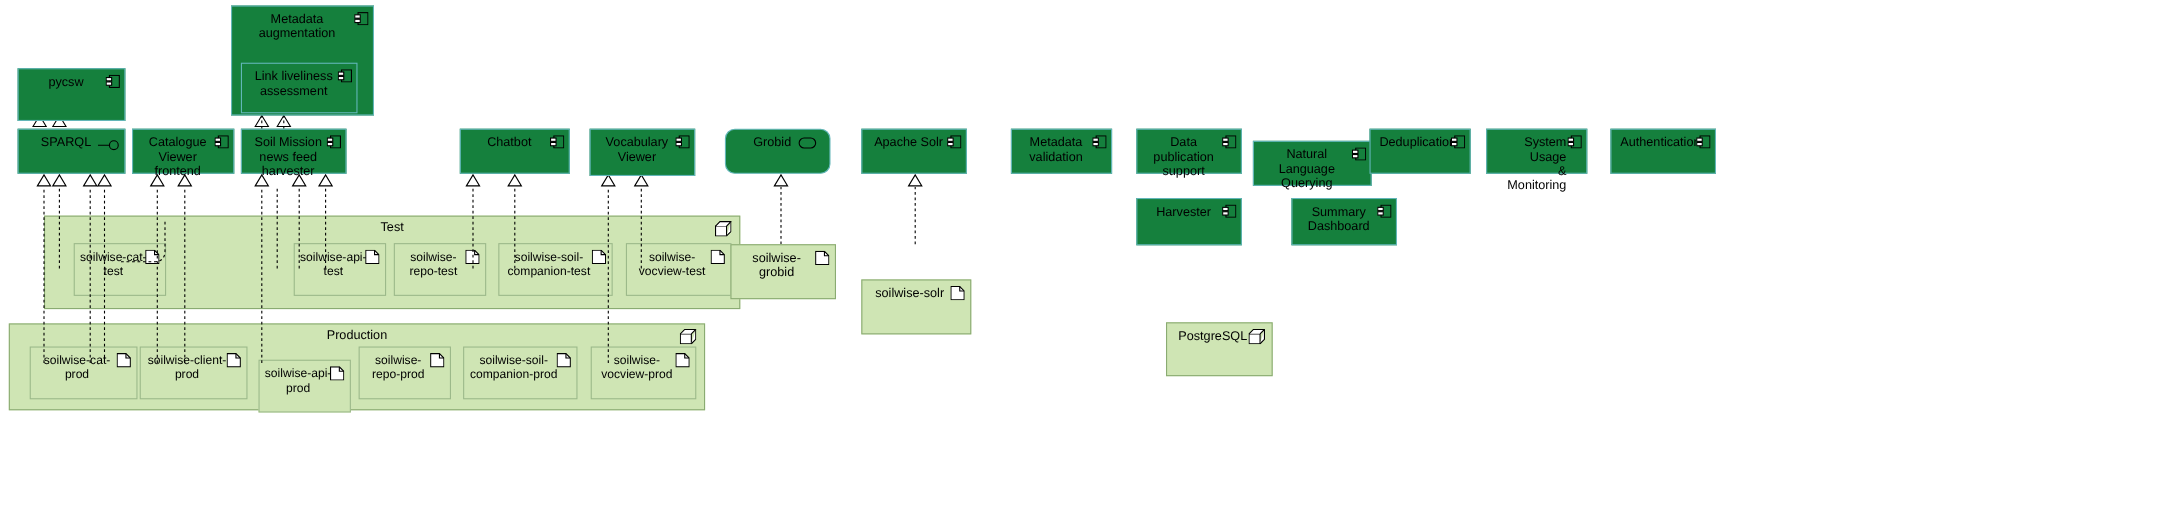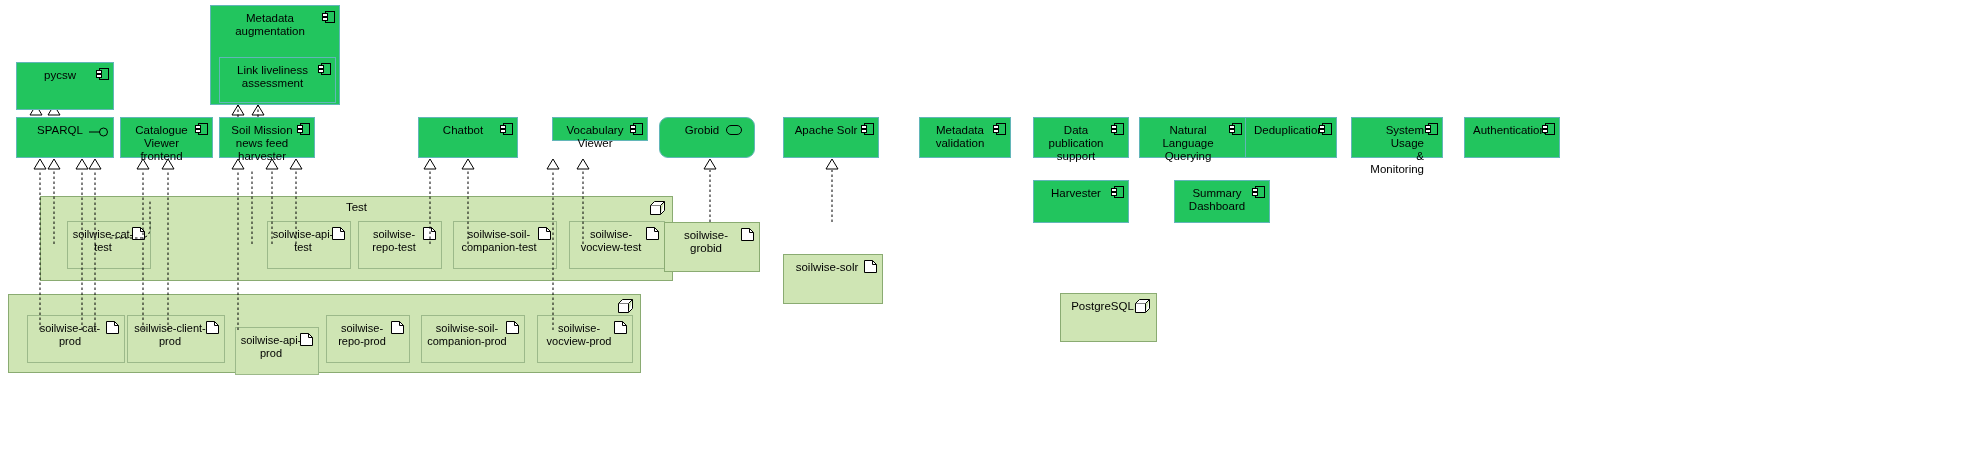--- a/index.html
+++ b/index.html
@@ -21,21 +21,21 @@
   .node {
     position: absolute;
     border: 1px solid #5aa9a9;
     background: #b3f7f7;
     color: #000;
     font-size: 11.5px;
     line-height: 13px;
     text-align: center;
     z-index: 5;
   }
-  .node.component { background: #22c55e; border-color: #62b6b8; }
+  .node.component { background: #15803d; border-color: #62b6b8; }
   .node.rounded { border-radius: 9px; }
   .node .nlabel {
     display: block;
     padding-top: 6px;
     padding-left: 8px;
     padding-right: 18px;
     white-space: pre-line;
   }
 
   
@@ -242,20 +242,21 @@
         <div class="artifact-inner" style="left: 528px; top: 24px; width: 96px; height: 48px; position: absolute;">
           <span class="nlabel">soilwise-
 vocview-test</span>
           <svg class="icon-artifact" viewBox="0 0 13 13" xmlns="http://www.w3.org/2000/svg">
             <path d="M0.5,0.5 L8.5,0.5 L12.5,4.5 L12.5,12.5 L0.5,12.5 Z" fill="#fff" stroke="#000" stroke-width="1"></path>
             <path d="M8.5,0.5 L8.5,4.5 L12.5,4.5" fill="none" stroke="#000" stroke-width="1"></path>
           </svg>
         </div>
       </div>
       <div class="env" style="left: 8px; top: 294px; width: 633px; height: 79px;">
+        <div class="envlabel">Production</div>
         <span style="position:absolute;top:4px;right:7px;width:15px;height:14px;">
           <svg class="icon-node3d" style="top:0;right:0;" viewBox="0 0 15 14" xmlns="http://www.w3.org/2000/svg">
             <path d="M0.5,4.5 L10.5,4.5 L10.5,13.5 L0.5,13.5 Z" fill="#fff" stroke="#000" stroke-width="1"></path>
             <path d="M0.5,4.5 L4.5,0.5 L14.5,0.5 L10.5,4.5" fill="#fff" stroke="#000" stroke-width="1"></path>
             <path d="M14.5,0.5 L14.5,9.5 L10.5,13.5" fill="#fff" stroke="#000" stroke-width="1"></path>
           </svg>
         </span>
         <div class="artifact-inner" style="left: 18px; top: 20px; width: 98px; height: 48px; position: absolute;">
           <span class="nlabel">soilwise-cat-
 prod</span>
@@ -330,21 +331,21 @@
       </div>
       <div class="node component" style="left: 210px; top: 5px; width: 130px; height: 100px; z-index: 4;">
         <span class="nlabel">Metadata
 augmentation</span>
         <svg class="icon-comp" viewBox="0 0 13 12" xmlns="http://www.w3.org/2000/svg">
           <rect x="3.5" y="0.5" width="9" height="11" fill="none" stroke="#000" stroke-width="1"></rect>
           <rect x="0.5" y="2.5" width="5" height="3" fill="#fff" stroke="#000" stroke-width="1"></rect>
           <rect x="0.5" y="6.5" width="5" height="3" fill="#fff" stroke="#000" stroke-width="1"></rect>
         </svg>
       </div>
-      <div class="node component" style="left: 219px; top: 57px; width: 117px; height: 46px; z-index: 6;">
+      <div class="node component" style="left: 219px; top: 57px; width: 106px; height: 46px; z-index: 6;">
         <span class="nlabel">Link liveliness
 assessment</span>
         <svg class="icon-comp" viewBox="0 0 13 12" xmlns="http://www.w3.org/2000/svg">
           <rect x="3.5" y="0.5" width="9" height="11" fill="none" stroke="#000" stroke-width="1"></rect>
           <rect x="0.5" y="2.5" width="5" height="3" fill="#fff" stroke="#000" stroke-width="1"></rect>
           <rect x="0.5" y="6.5" width="5" height="3" fill="#fff" stroke="#000" stroke-width="1"></rect>
         </svg>
       </div>
       <div class="node component" style="left: 16px; top: 62px; width: 98px; height: 48px;">
         <span class="nlabel">pycsw</span>
@@ -381,21 +382,21 @@
         </svg>
       </div>
       <div class="node component" style="left: 418px; top: 117px; width: 100px; height: 41px;">
         <span class="nlabel">Chatbot</span>
         <svg class="icon-comp" viewBox="0 0 13 12" xmlns="http://www.w3.org/2000/svg">
           <rect x="3.5" y="0.5" width="9" height="11" fill="none" stroke="#000" stroke-width="1"></rect>
           <rect x="0.5" y="2.5" width="5" height="3" fill="#fff" stroke="#000" stroke-width="1"></rect>
           <rect x="0.5" y="6.5" width="5" height="3" fill="#fff" stroke="#000" stroke-width="1"></rect>
         </svg>
       </div>
-      <div class="node component" style="left: 536px; top: 117px; width: 96px; height: 24px; margin-left: 16px;">
+      <div class="node component" style="left: 536px; top: 117px; width: 96px; height: 43px;">
         <span class="nlabel">Vocabulary
 Viewer</span>
         <svg class="icon-comp" viewBox="0 0 13 12" xmlns="http://www.w3.org/2000/svg">
           <rect x="3.5" y="0.5" width="9" height="11" fill="none" stroke="#000" stroke-width="1"></rect>
           <rect x="0.5" y="2.5" width="5" height="3" fill="#fff" stroke="#000" stroke-width="1"></rect>
           <rect x="0.5" y="6.5" width="5" height="3" fill="#fff" stroke="#000" stroke-width="1"></rect>
         </svg>
       </div>
       <div class="node component rounded" style="left: 659px; top: 117px; width: 96px; height: 41px;">
         <span class="nlabel">Grobid</span>
@@ -421,21 +422,21 @@
       <div class="node component" style="left: 1033px; top: 117px; width: 96px; height: 41px;">
         <span class="nlabel">Data
 publication
 support</span>
         <svg class="icon-comp" viewBox="0 0 13 12" xmlns="http://www.w3.org/2000/svg">
           <rect x="3.5" y="0.5" width="9" height="11" fill="none" stroke="#000" stroke-width="1"></rect>
           <rect x="0.5" y="2.5" width="5" height="3" fill="#fff" stroke="#000" stroke-width="1"></rect>
           <rect x="0.5" y="6.5" width="5" height="3" fill="#fff" stroke="#000" stroke-width="1"></rect>
         </svg>
       </div>
-      <div class="node component" style="left: 1139px; top: 117px; width: 108px; height: 41px;">
+      <div class="node component" style="left: 1139px; top: 128px; width: 108px; height: 41px;">
         <span class="nlabel">Natural
 Language
 Querying</span>
         <svg class="icon-comp" viewBox="0 0 13 12" xmlns="http://www.w3.org/2000/svg">
           <rect x="3.5" y="0.5" width="9" height="11" fill="none" stroke="#000" stroke-width="1"></rect>
           <rect x="0.5" y="2.5" width="5" height="3" fill="#fff" stroke="#000" stroke-width="1"></rect>
           <rect x="0.5" y="6.5" width="5" height="3" fill="#fff" stroke="#000" stroke-width="1"></rect>
         </svg>
       </div>
       <div class="node component" style="left: 1245px; top: 117px; width: 92px; height: 41px;">

